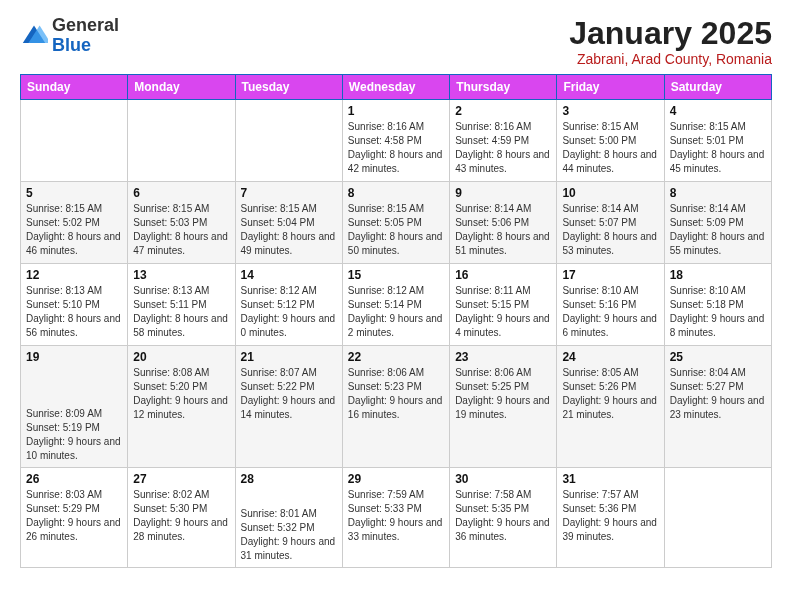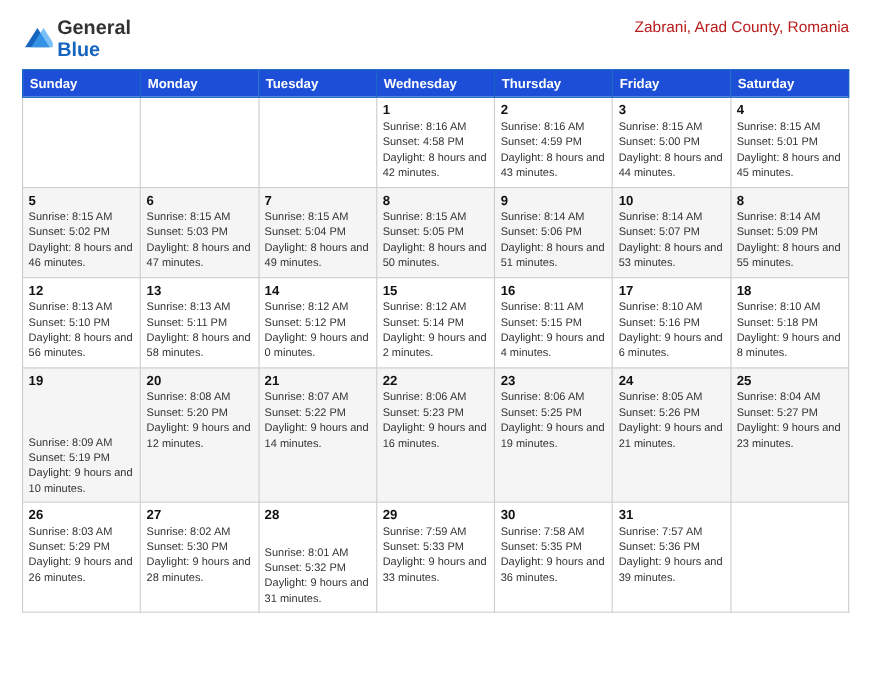--- a/index.html
+++ b/index.html
@@ -48,21 +48,21 @@
     }
     .cal-subtitle {
       font-size: 14px;
       color: #b91c1c;
     }
     .calendar {
       width: 100%;
       border-collapse: collapse;
     }
     .calendar th {
-      background: #1d4ed8;
+      background: #d946ef;
       color: #fff;
       font-size: 12px;
       font-weight: bold;
       padding: 5px 6px;
       text-align: left;
       border: 1px solid #1565c0;
     }
     .calendar td {
       border: 1px solid #ccc;
       vertical-align: top;
@@ -99,20 +99,21 @@
       <svg class="logo-icon" viewBox="0 0 40 40">
         <polygon points="20,5 36,30 4,30" fill="#1565c0"></polygon>
         <polygon points="28,5 44,30 12,30" fill="#42a5f5" opacity="0.7"></polygon>
       </svg>
       <div class="logo-text">
         <span class="general">General</span><br>
         <span class="blue">Blue</span>
       </div>
     </div>
     <div class="title-block">
+      <div class="cal-title">January 2025</div>
       <div class="cal-subtitle">Zabrani, Arad County, Romania</div>
     </div>
   </div>
 
   <table class="calendar">
     <thead>
       <tr>
       <th>Sunday</th>
           <th>Monday</th>
           <th>Tuesday</th>

